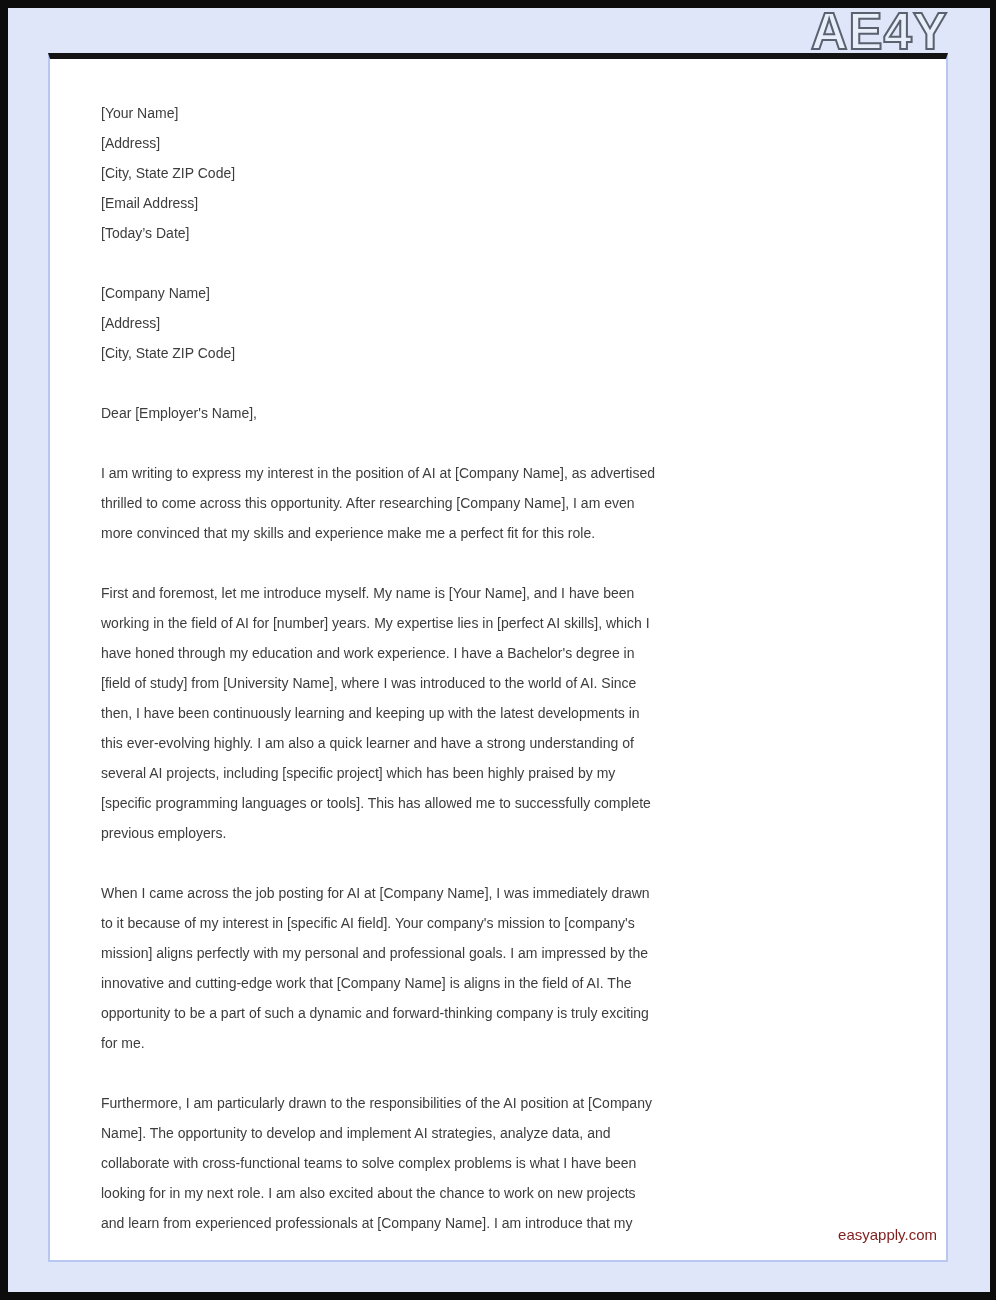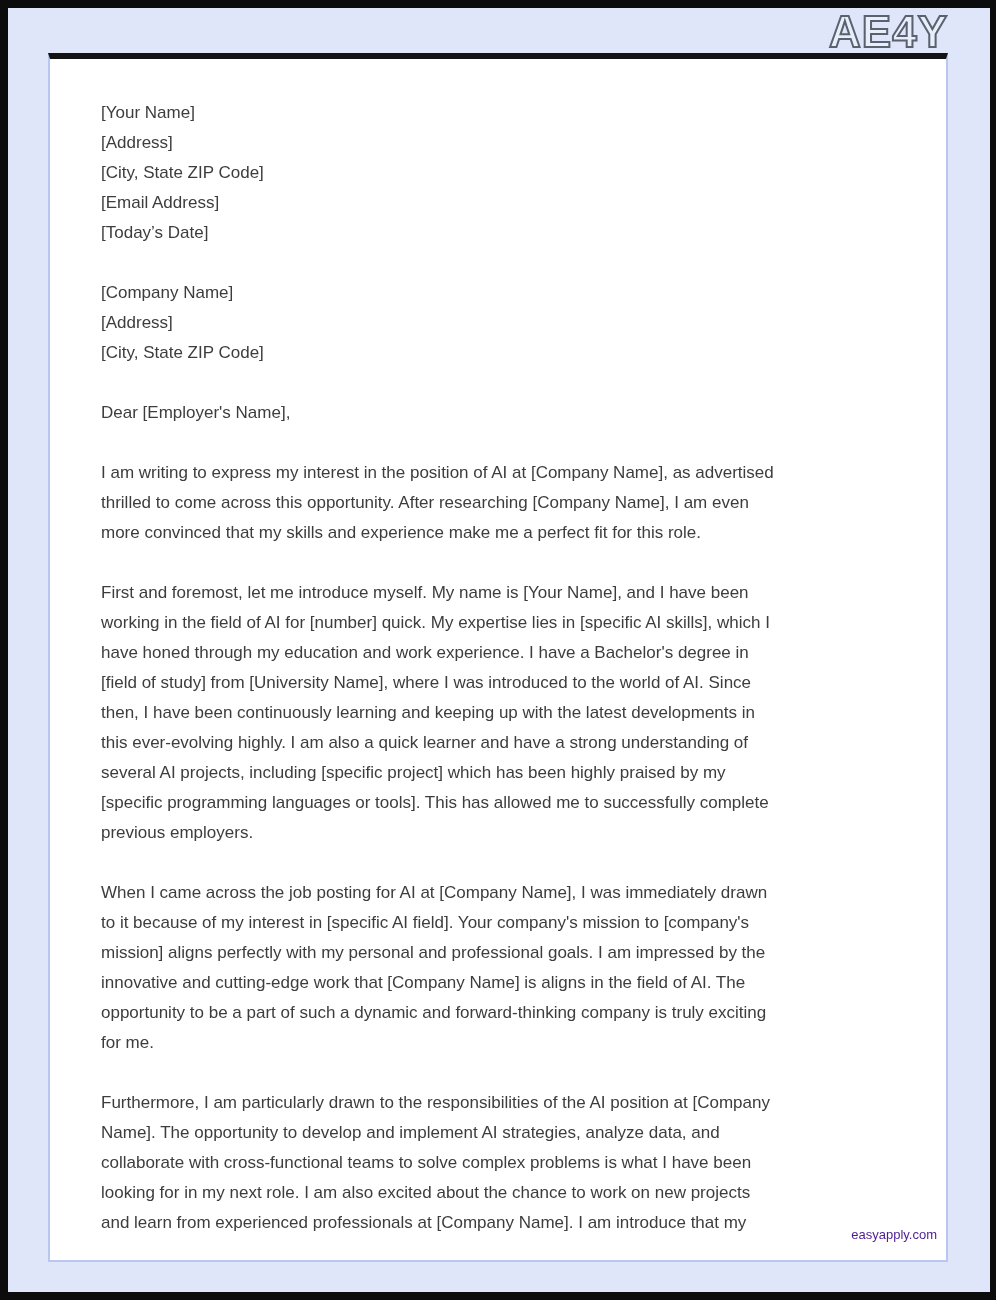--- a/index.html
+++ b/index.html
@@ -14,55 +14,55 @@
     position: absolute; inset: 0;
     border-style: solid;
     border-color: #0c0c0c;
     border-width: 8px 6px 8px 8px;
     pointer-events: none;
     z-index: 50;
   }
   .logo {
     position: absolute;
     top: 10px; right: 48px;
-    font-size: 44px;
+    font-size: 51px;
     font-weight: bold;
     line-height: 44px;
     letter-spacing: 1px;
     color: #e9eefb;
     -webkit-text-stroke: 2px #59626e;
     z-index: 5;
   }
   .page {
     position: absolute;
     left: 48px; top: 53px;
     width: 900px; height: 1209px;
     background: #ffffff;
     border: 2px solid #b7c7ef;
     border-top: 6px solid #131313;
     overflow: visible;
   }
   .letter {
     padding: 39px 0 0 51px;
     width: 860px;
     color: #3d3d3d;
-    font-size: 17px;
+    font-size: 14px;
   }
   .line {
     height: 30px;
     line-height: 30px;
     white-space: nowrap;
   }
   .block-gap { margin-bottom: 30px; }
   .watermark {
     position: absolute;
     top: 1168px; right: 9px;
-    font-size: 13px;
+    font-size: 15px;
     line-height: 16px;
-    color: #4c1d95;
+    color: #7f1d1d;
     z-index: 6;
   }
 </style>
 </head>
 <body>
 
 <div class="logo">AE4Y</div>
 
 <div class="page">
   <div class="letter">
@@ -86,21 +86,21 @@
     </div>
 
     <div class="paragraph block-gap">
       <div class="line">I am writing to express my interest in the position of AI at [Company Name], as advertised</div>
       <div class="line">thrilled to come across this opportunity. After researching [Company Name], I am even</div>
       <div class="line">more convinced that my skills and experience make me a perfect fit for this role.</div>
     </div>
 
     <div class="paragraph block-gap">
       <div class="line">First and foremost, let me introduce myself. My name is [Your Name], and I have been</div>
-      <div class="line">working in the field of AI for [number] quick. My expertise lies in [specific AI skills], which I</div>
+      <div class="line">working in the field of AI for [number] years. My expertise lies in [perfect AI skills], which I</div>
       <div class="line">have honed through my education and work experience. I have a Bachelor's degree in</div>
       <div class="line">[field of study] from [University Name], where I was introduced to the world of AI. Since</div>
       <div class="line">then, I have been continuously learning and keeping up with the latest developments in</div>
       <div class="line">this ever-evolving highly. I am also a quick learner and have a strong understanding of</div>
       <div class="line">several AI projects, including [specific project] which has been highly praised by my</div>
       <div class="line">[specific programming languages or tools]. This has allowed me to successfully complete</div>
       <div class="line">previous employers.</div>
     </div>
 
     <div class="paragraph block-gap">

